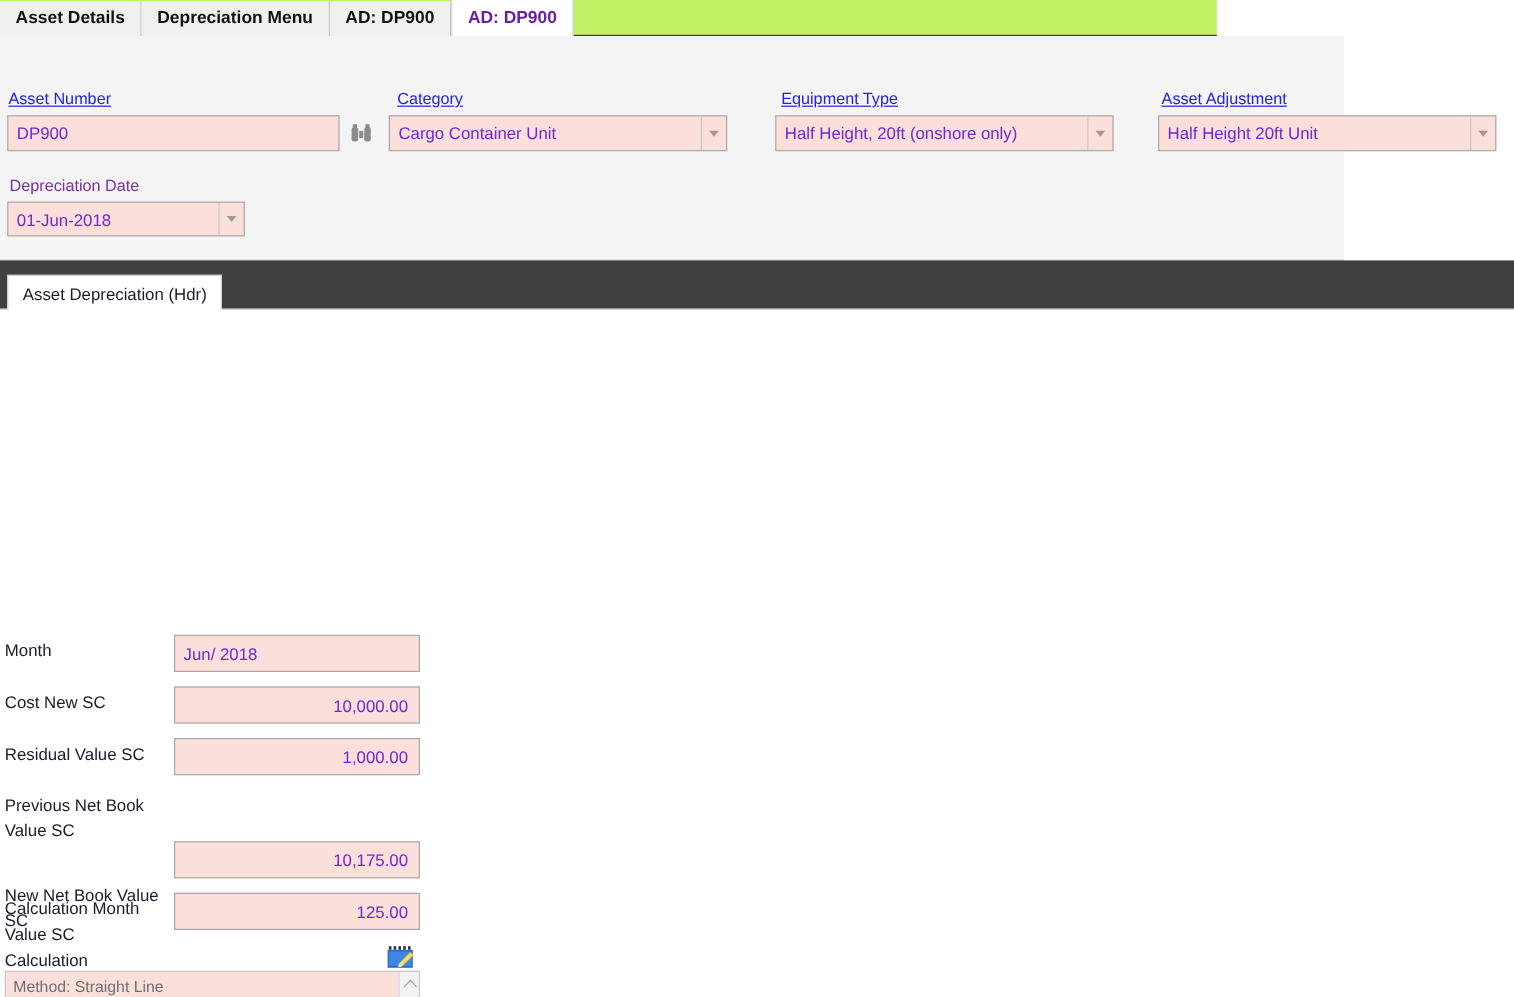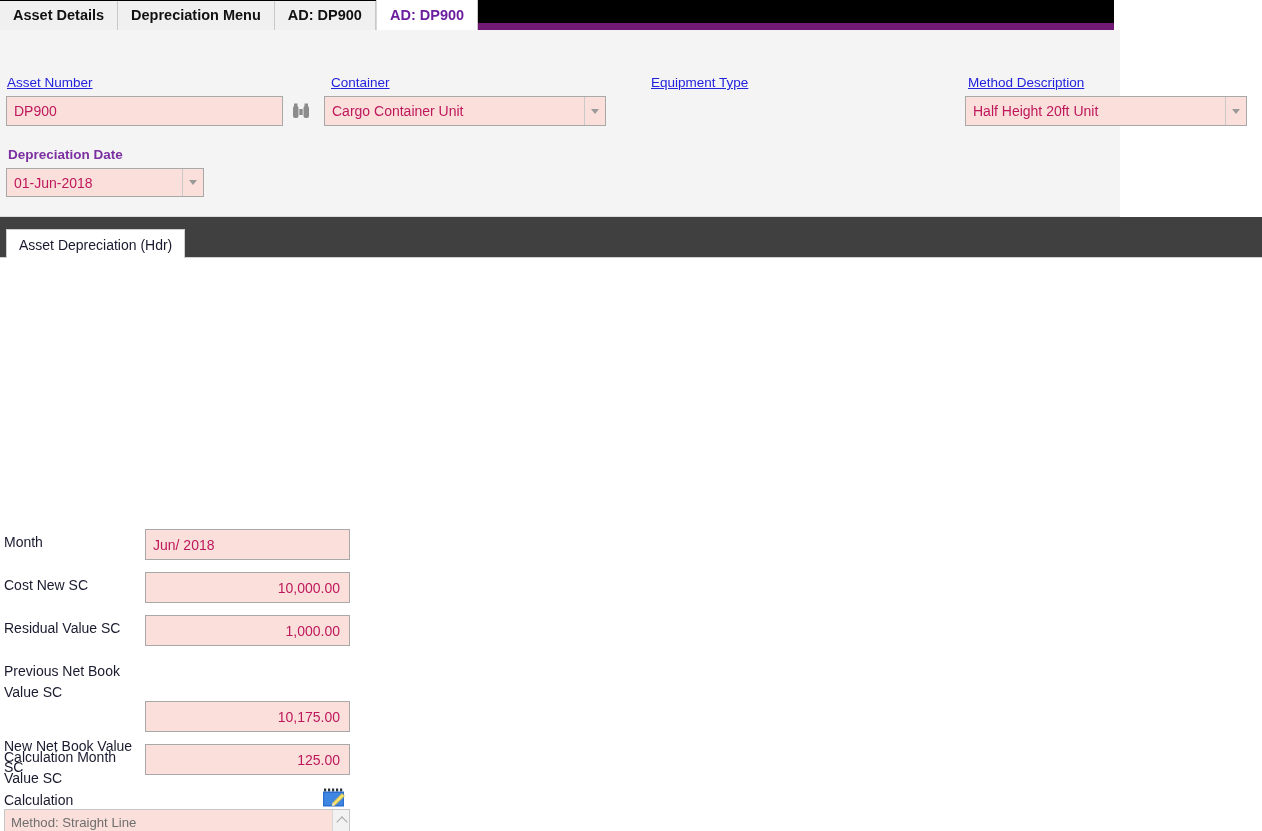--- a/index.html
+++ b/index.html
@@ -14,24 +14,24 @@
     font-size: 14px;
     color: #1a1a2e;
     overflow: hidden;
     position: relative;
   }
 
   
   .tabstrip {
     position: absolute;
     left: 0; top: 0;
-    width: 1114px;
+    width: 1014px;
     height: 30px;
-    background: #000000;
-    border-bottom: 7px solid #701a75;
+    background: #bef264;
+    border-bottom: 1px solid #701a75;
     box-sizing: border-box;
   }
   .tabstrip-inner {
     display: flex;
     align-items: flex-end;
     height: 30px;
   }
   .tab {
     height: 29px;
     line-height: 29px;
@@ -76,21 +76,21 @@
     color: #7b2fa0;
     font-size: 13.5px;
     white-space: nowrap;
   }
 
   .field {
     background: #fbdfda;
     border: 1px solid #a8a8a8;
     box-sizing: border-box;
     font-size: 14px;
-    color: #be185d;
+    color: #6d28d9;
     display: flex;
     align-items: center;
     padding: 0 7px;
     position: relative;
     font-family: "Liberation Sans", sans-serif;
   }
   .field.num { justify-content: flex-end; padding-right: 9px; }
 
   .field .arrow-cell {
     position: absolute;
@@ -114,21 +114,21 @@
   #binoc          { position:absolute; left:290px; top:70px; width:22px; height:22px; }
   #f-category     { position:absolute; left:324px; top:66px; width:282px; height:30px; }
   #f-equip        { position:absolute; left:646px; top:66px; width:282px; height:30px; }
   #f-assetdesc    { position:absolute; left:965px; top:66px; width:282px; height:30px; }
   #f-depdate      { position:absolute; left:6px;   top:138px; width:198px; height:29px; }
 
   #l-asset-number { position:absolute; left:7px;   top:45px; }
   #l-category     { position:absolute; left:331px; top:45px; }
   #l-equip        { position:absolute; left:651px; top:45px; }
   #l-assetdesc    { position:absolute; left:968px; top:45px; }
-  #l-depdate      { position:absolute; left:8px;   top:117px;font-weight:bold; }
+  #l-depdate      { position:absolute; left:8px;   top:117px; }
 
   
   .subtab-strip {
     position: absolute;
     left: 0; top: 217px;
     width: 1262px;
     height: 41px;
     background: #404040;
     border-bottom: 1px solid #cfcfcf;
     box-sizing: border-box;
@@ -253,31 +253,37 @@
   <div id="binoc">
     <svg width="22" height="22" viewBox="0 0 22 22" aria-hidden="true">
       <rect x="3" y="6" width="5.5" height="12" rx="2" fill="#8c8c8c"></rect>
       <rect x="13.5" y="6" width="5.5" height="12" rx="2" fill="#8c8c8c"></rect>
       <rect x="9.3" y="9" width="3.4" height="6" fill="#8c8c8c"></rect>
       <rect x="4" y="3.5" width="3.5" height="3.5" fill="#8c8c8c"></rect>
       <rect x="14.5" y="3.5" width="3.5" height="3.5" fill="#8c8c8c"></rect>
     </svg>
   </div>
 
-  <div class="lbl-link" id="l-category">Container</div>
+  <div class="lbl-link" id="l-category">Category</div>
   <div class="field" id="f-category">
     <span>Cargo Container Unit</span>
     <span class="arrow-cell">
         <i></i>
       </span>
   </div>
 
   <div class="lbl-link" id="l-equip">Equipment Type</div>
-
-  <div class="lbl-link" id="l-assetdesc">Method Description</div>
+  <div class="field" id="f-equip">
+    <span>Half Height, 20ft (onshore only)</span>
+    <span class="arrow-cell">
+        <i></i>
+      </span>
+  </div>
+
+  <div class="lbl-link" id="l-assetdesc">Asset Adjustment</div>
   <div class="field" id="f-assetdesc">
     <span>Half Height 20ft Unit</span>
     <span class="arrow-cell">
         <i></i>
       </span>
   </div>
 
   <div class="lbl-purple" id="l-depdate">Depreciation Date</div>
   <div class="field" id="f-depdate">
     <span>01-Jun-2018</span>

